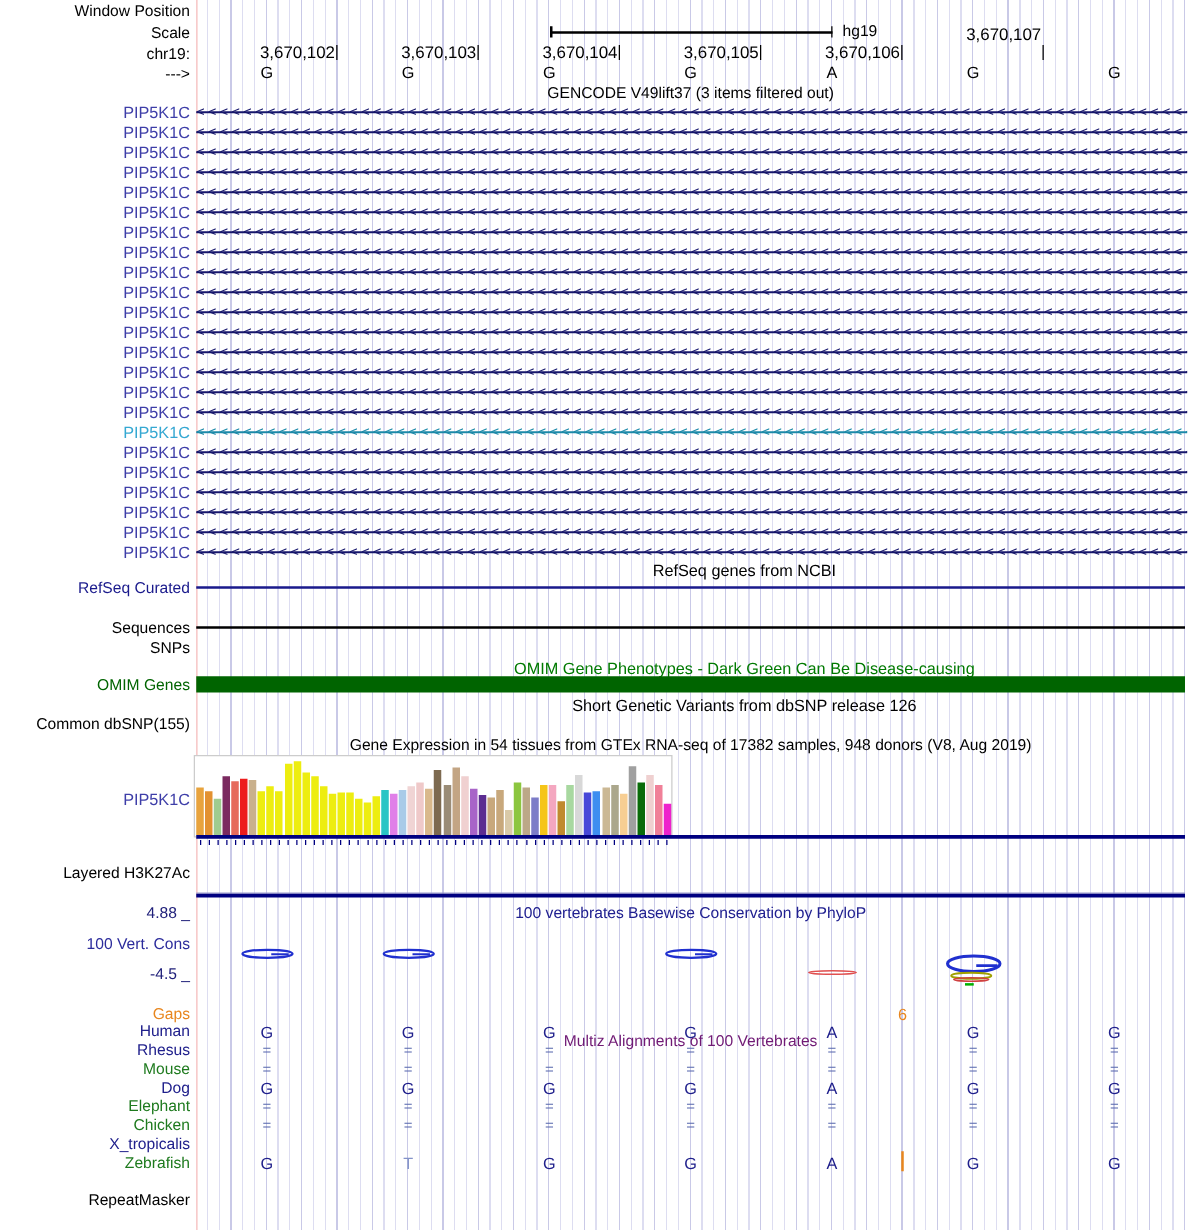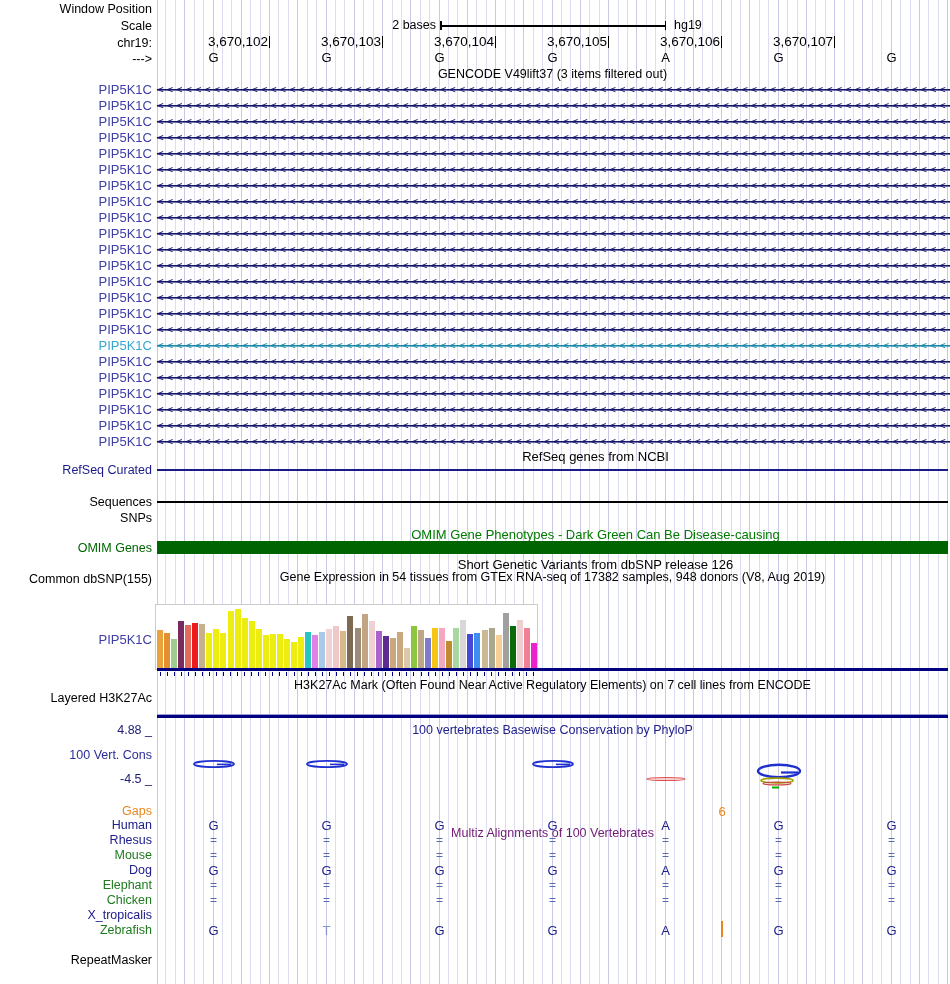--- a/index.html
+++ b/index.html
@@ -31,40 +31,39 @@
 </head>
 <body>
 
 <div id="screen">
   <div class="abs grid"></div>
   <div class="abs pinkline"></div>
 
   <div class="abs lbl" style="top:2px">Window Position</div>
 
   <div class="abs lbl" style="top:19px">Scale</div>
-  <div class="abs" style="left:157px;top:18px;width:279px;text-align:right;font-size:12.5px">2 bases</div>
   <div class="abs" style="left:440px;top:25px;width:226px;height:1.5px;background:#000"></div>
   <div class="abs" style="left:440px;top:21px;width:1.5px;height:9px;background:#000"></div>
   <div class="abs" style="left:664.5px;top:21px;width:1.5px;height:9px;background:#000"></div>
   <div class="abs" style="left:674px;top:18px;font-size:12.5px">hg19</div>
 
   <div class="abs lbl" style="top:36px">chr19:</div>
   <div id="ruler">
       <div class="abs" style="left: 269px; top: 36px; width: 1px; height: 12px; background: rgb(0, 0, 0);"></div>
       <div class="abs num" style="right: 682px; top: 35px;">3,670,102</div>
       <div class="abs" style="left: 382px; top: 36px; width: 1px; height: 12px; background: rgb(0, 0, 0);"></div>
       <div class="abs num" style="right: 569px; top: 35px;">3,670,103</div>
       <div class="abs" style="left: 495px; top: 36px; width: 1px; height: 12px; background: rgb(0, 0, 0);"></div>
       <div class="abs num" style="right: 456px; top: 35px;">3,670,104</div>
       <div class="abs" style="left: 608px; top: 36px; width: 1px; height: 12px; background: rgb(0, 0, 0);"></div>
       <div class="abs num" style="right: 343px; top: 35px;">3,670,105</div>
       <div class="abs" style="left: 721px; top: 36px; width: 1px; height: 12px; background: rgb(0, 0, 0);"></div>
       <div class="abs num" style="right: 230px; top: 35px;">3,670,106</div>
       <div class="abs" style="left: 834px; top: 36px; width: 1px; height: 12px; background: rgb(0, 0, 0);"></div>
-      <div class="abs num" style="right: 117px; top: 35px; text-align: right;">3,670,107</div>
+      <div class="abs num" style="right: 117px; top: 21px; text-align: right;">3,670,107</div>
     </div>
 
   <div class="abs lbl" style="top:52px">---&gt;</div>
   <div id="baserow">
       <div class="abs basecell" style="left: 213.5px; top: 50px;">G</div>
       <div class="abs basecell" style="left: 326.5px; top: 50px;">G</div>
       <div class="abs basecell" style="left: 439.5px; top: 50px;">G</div>
       <div class="abs basecell" style="left: 552.5px; top: 50px;">G</div>
       <div class="abs basecell" style="left: 665.5px; top: 50px;">A</div>
       <div class="abs basecell" style="left: 778.5px; top: 50px;">G</div>
@@ -175,21 +174,21 @@
   <div class="abs hline" style="top:501px;height:1.5px;background:#000"></div>
   <div class="abs lbl" style="top:511px">SNPs</div>
 
   <div class="abs ctitle" style="top:528px;color:#007A00">OMIM Gene Phenotypes - Dark Green Can Be Disease-causing</div>
   <div class="abs lbl" style="top:541px;color:#006400">OMIM Genes</div>
   <div class="abs hline" style="top:541px;height:13px;background:#006400"></div>
 
   <div class="abs ctitle" style="top:558px">Short Genetic Variants from dbSNP release 126</div>
   <div class="abs lbl" style="top:572px">Common dbSNP(155)</div>
 
-  <div class="abs ctitle12" style="top:570px">Gene Expression in 54 tissues from GTEx RNA-seq of 17382 samples, 948 donors (V8, Aug 2019)</div>
+  <div class="abs ctitle12" style="top:589px">Gene Expression in 54 tissues from GTEx RNA-seq of 17382 samples, 948 donors (V8, Aug 2019)</div>
   <div class="abs lbl" style="top:633px;color:#3E3EA8;font-size:13px">PIP5K1C</div>
   <div class="abs" style="left:155px;top:604px;width:381px;height:64px;background:#fff;border:1px solid #CCCCCC"></div>
   <div id="gtexbars">
       <div class="abs" style="left: 157px; top: 630px; width: 6px; height: 38px; background: rgb(232, 163, 61);"></div>
       <div class="abs" style="left: 164.055px; top: 633px; width: 6px; height: 35px; background: rgb(227, 145, 48);"></div>
       <div class="abs" style="left: 171.11px; top: 639px; width: 6px; height: 29px; background: rgb(159, 204, 143);"></div>
       <div class="abs" style="left: 178.165px; top: 621px; width: 6px; height: 47px; background: rgb(123, 42, 96);"></div>
       <div class="abs" style="left: 185.22px; top: 625px; width: 6px; height: 43px; background: rgb(230, 106, 92);"></div>
       <div class="abs" style="left: 192.275px; top: 623px; width: 6px; height: 45px; background: rgb(237, 28, 28);"></div>
       <div class="abs" style="left: 199.33px; top: 624px; width: 6px; height: 44px; background: rgb(201, 176, 140);"></div>
@@ -292,21 +291,20 @@
       <div class="abs" style="left: 484.03px; top: 672px; width: 1px; height: 4px; background: rgb(0, 0, 128);"></div>
       <div class="abs" style="left: 491.085px; top: 672px; width: 1px; height: 4px; background: rgb(0, 0, 128);"></div>
       <div class="abs" style="left: 498.14px; top: 672px; width: 1px; height: 4px; background: rgb(0, 0, 128);"></div>
       <div class="abs" style="left: 505.195px; top: 672px; width: 1px; height: 4px; background: rgb(0, 0, 128);"></div>
       <div class="abs" style="left: 512.25px; top: 672px; width: 1px; height: 4px; background: rgb(0, 0, 128);"></div>
       <div class="abs" style="left: 519.305px; top: 672px; width: 1px; height: 4px; background: rgb(0, 0, 128);"></div>
       <div class="abs" style="left: 526.36px; top: 672px; width: 1px; height: 4px; background: rgb(0, 0, 128);"></div>
       <div class="abs" style="left: 533.415px; top: 672px; width: 1px; height: 4px; background: rgb(0, 0, 128);"></div>
     </div>
 
-  <div class="abs ctitle12" style="top:678px">H3K27Ac Mark (Often Found Near Active Regulatory Elements) on 7 cell lines from ENCODE</div>
   <div class="abs lbl" style="top:691px">Layered H3K27Ac</div>
   <div class="abs hline" style="top:714px;height:1px;background:#9A9ACC"></div>
   <div class="abs hline" style="top:715px;height:2.5px;background:#000080"></div>
 
   <div class="abs lbl" style="top:723px;color:#20207A">4.88 _</div>
   <div class="abs ctitle12" style="top:723px;color:#202090">100 vertebrates Basewise Conservation by PhyloP</div>
   <div class="abs lbl" style="top:748px;color:#2C2C9C">100 Vert. Cons</div>
   <div class="abs lbl" style="top:772px;color:#20207A">-4.5 _</div>
   <div id="phylopglyphs">
       <div class="abs" style="left: 190.5px; top: 755px; width: 46px; height: 10px;"><svg width="46" height="10">

